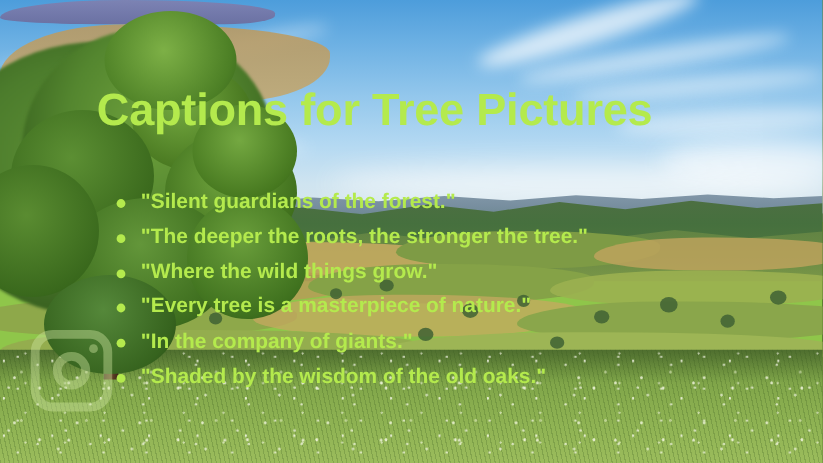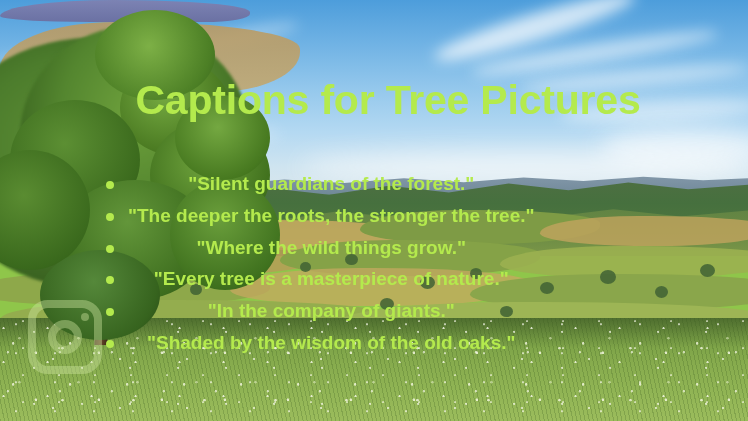--- a/index.html
+++ b/index.html
@@ -9,21 +9,20 @@
     background:#000;
     font-family:"Liberation Sans", sans-serif;
     overflow:hidden;
   }
 
   #slide {
     position:relative;
     width:748px; height:421px;
     overflow:hidden;
     background:#8fc64a;
-    text-align:center;
   }
 
   
 
   .layer { position:absolute; left:0; top:0; width:100%; height:100%; }
 
   
   .sky {
     height:46%;
     background:linear-gradient(to bottom,

